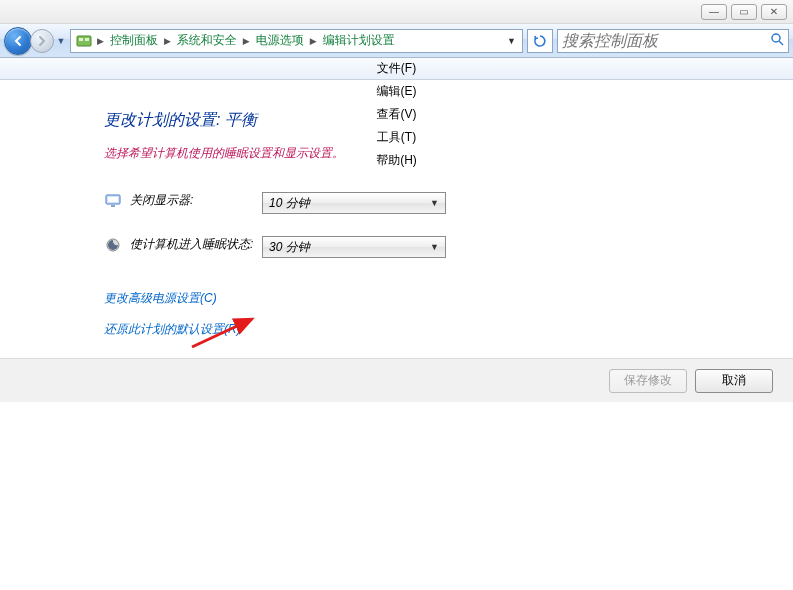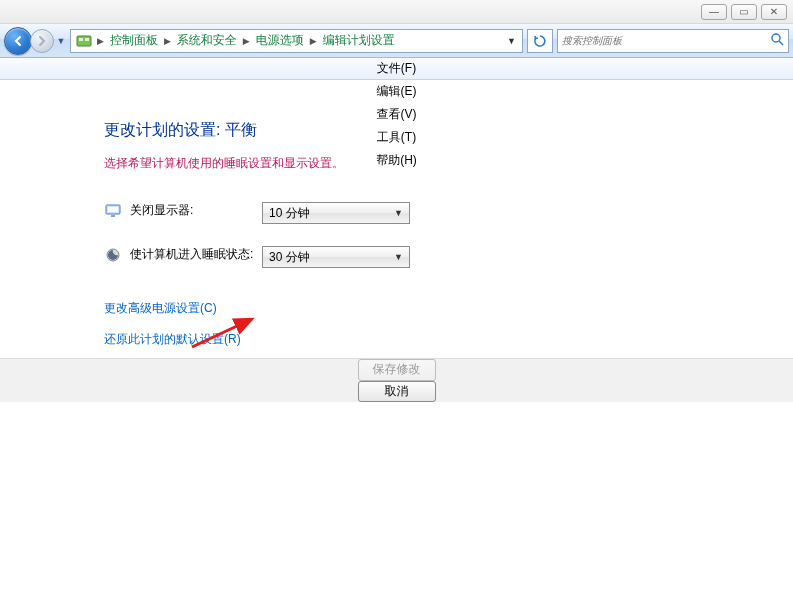--- a/index.html
+++ b/index.html
@@ -144,21 +144,21 @@
   background: #fff;
   display: flex;
   align-items: center;
   padding: 0 4px;
   margin-left: 2px;
 }
 .searchbox input {
   flex: 1;
   border: none;
   outline: none;
-  font-size: 10px;
+  font-size: 16px;
   font-style: italic;
   color: #888;
   background: transparent;
 }
 .search-icon {
   color: #2f7bd4;
 }
 .menubar {
   height: 22px;
   background: linear-gradient(to bottom, #fafcff 0%, #e9f0fa 100%);
@@ -167,23 +167,24 @@
   align-items: center;
   padding: 0 6px;
   gap: 2px;
   flex-direction: column;
 }
 .menu-item {
   padding: 2px 8px;
   color: #000;
 }
 .content {
-  padding: 40px 0 0 104px;
+  padding: 30px 0 0 104px;
   height: 278px;
   position: relative;
+  font-style: italic;
 }
 .heading {
   color: #003399;
   font-size: 16px;
   margin-bottom: 14px;
 }
 .subtext {
   color: #be185d;
   font-size: 12px;
   margin-bottom: 30px;
@@ -199,21 +200,21 @@
   margin-right: 8px;
   display: flex;
   align-items: center;
   justify-content: center;
 }
 .setting-label {
   width: 132px;
   color: #000;
 }
 .setting-select {
-  width: 148px;
+  width: 184px;
   height: 22px;
   border: 1px solid #8b8b8b;
   background: linear-gradient(to bottom, #ffffff 0%, #efefef 48%, #e3e3e3 50%, #f4f4f4 100%);
   display: flex;
   align-items: center;
   justify-content: space-between;
   padding: 0 6px;
   font-size: 12px;
 }
 .setting-select .caret {
@@ -236,21 +237,21 @@
   pointer-events: none;
 }
 .footer {
   height: 44px;
   border-top: 1px solid #dcdcdc;
   background: #f1f1f1;
   display: flex;
   align-items: center;
   justify-content: flex-end;
   padding: 0 20px;
-  flex-direction: column;
+  gap: 8px;
 }
 .btn {
   min-width: 78px;
   height: 24px;
   border: 1px solid #8b8b8b;
   background: linear-gradient(to bottom, #fdfdfd 0%, #e7e7e7 100%);
   border-radius: 3px;
   display: flex;
   align-items: center;
   justify-content: center;

